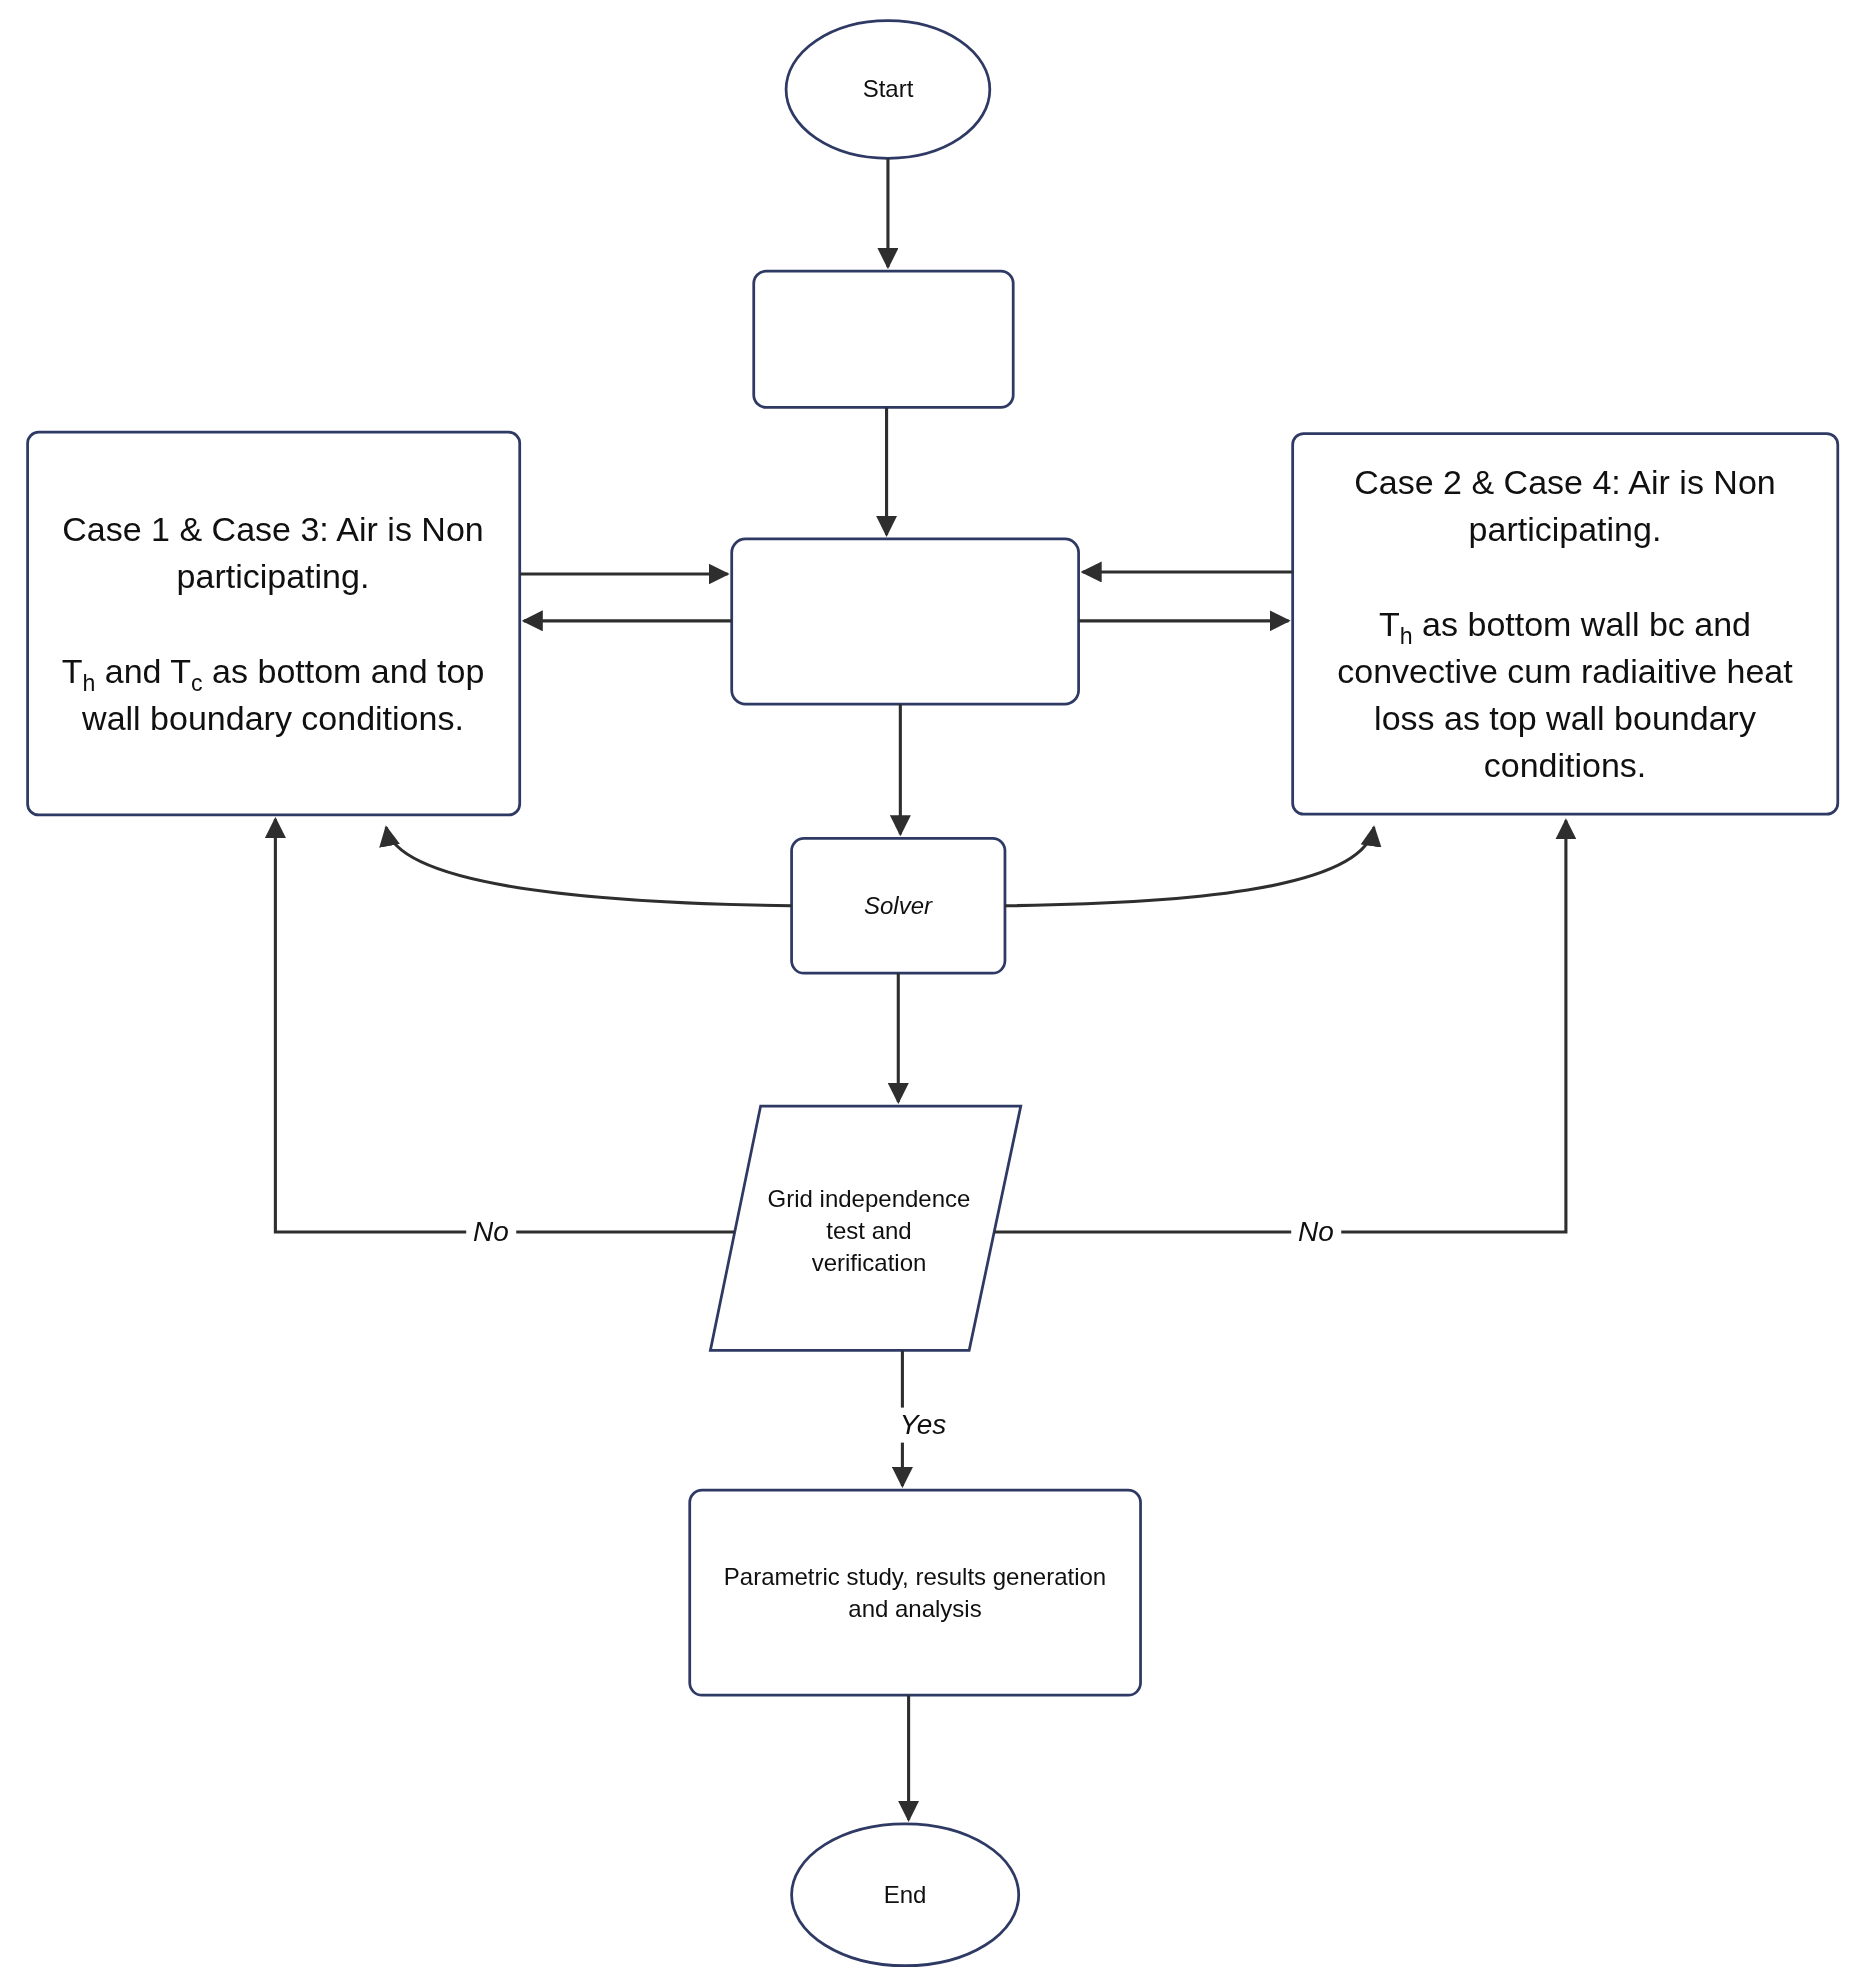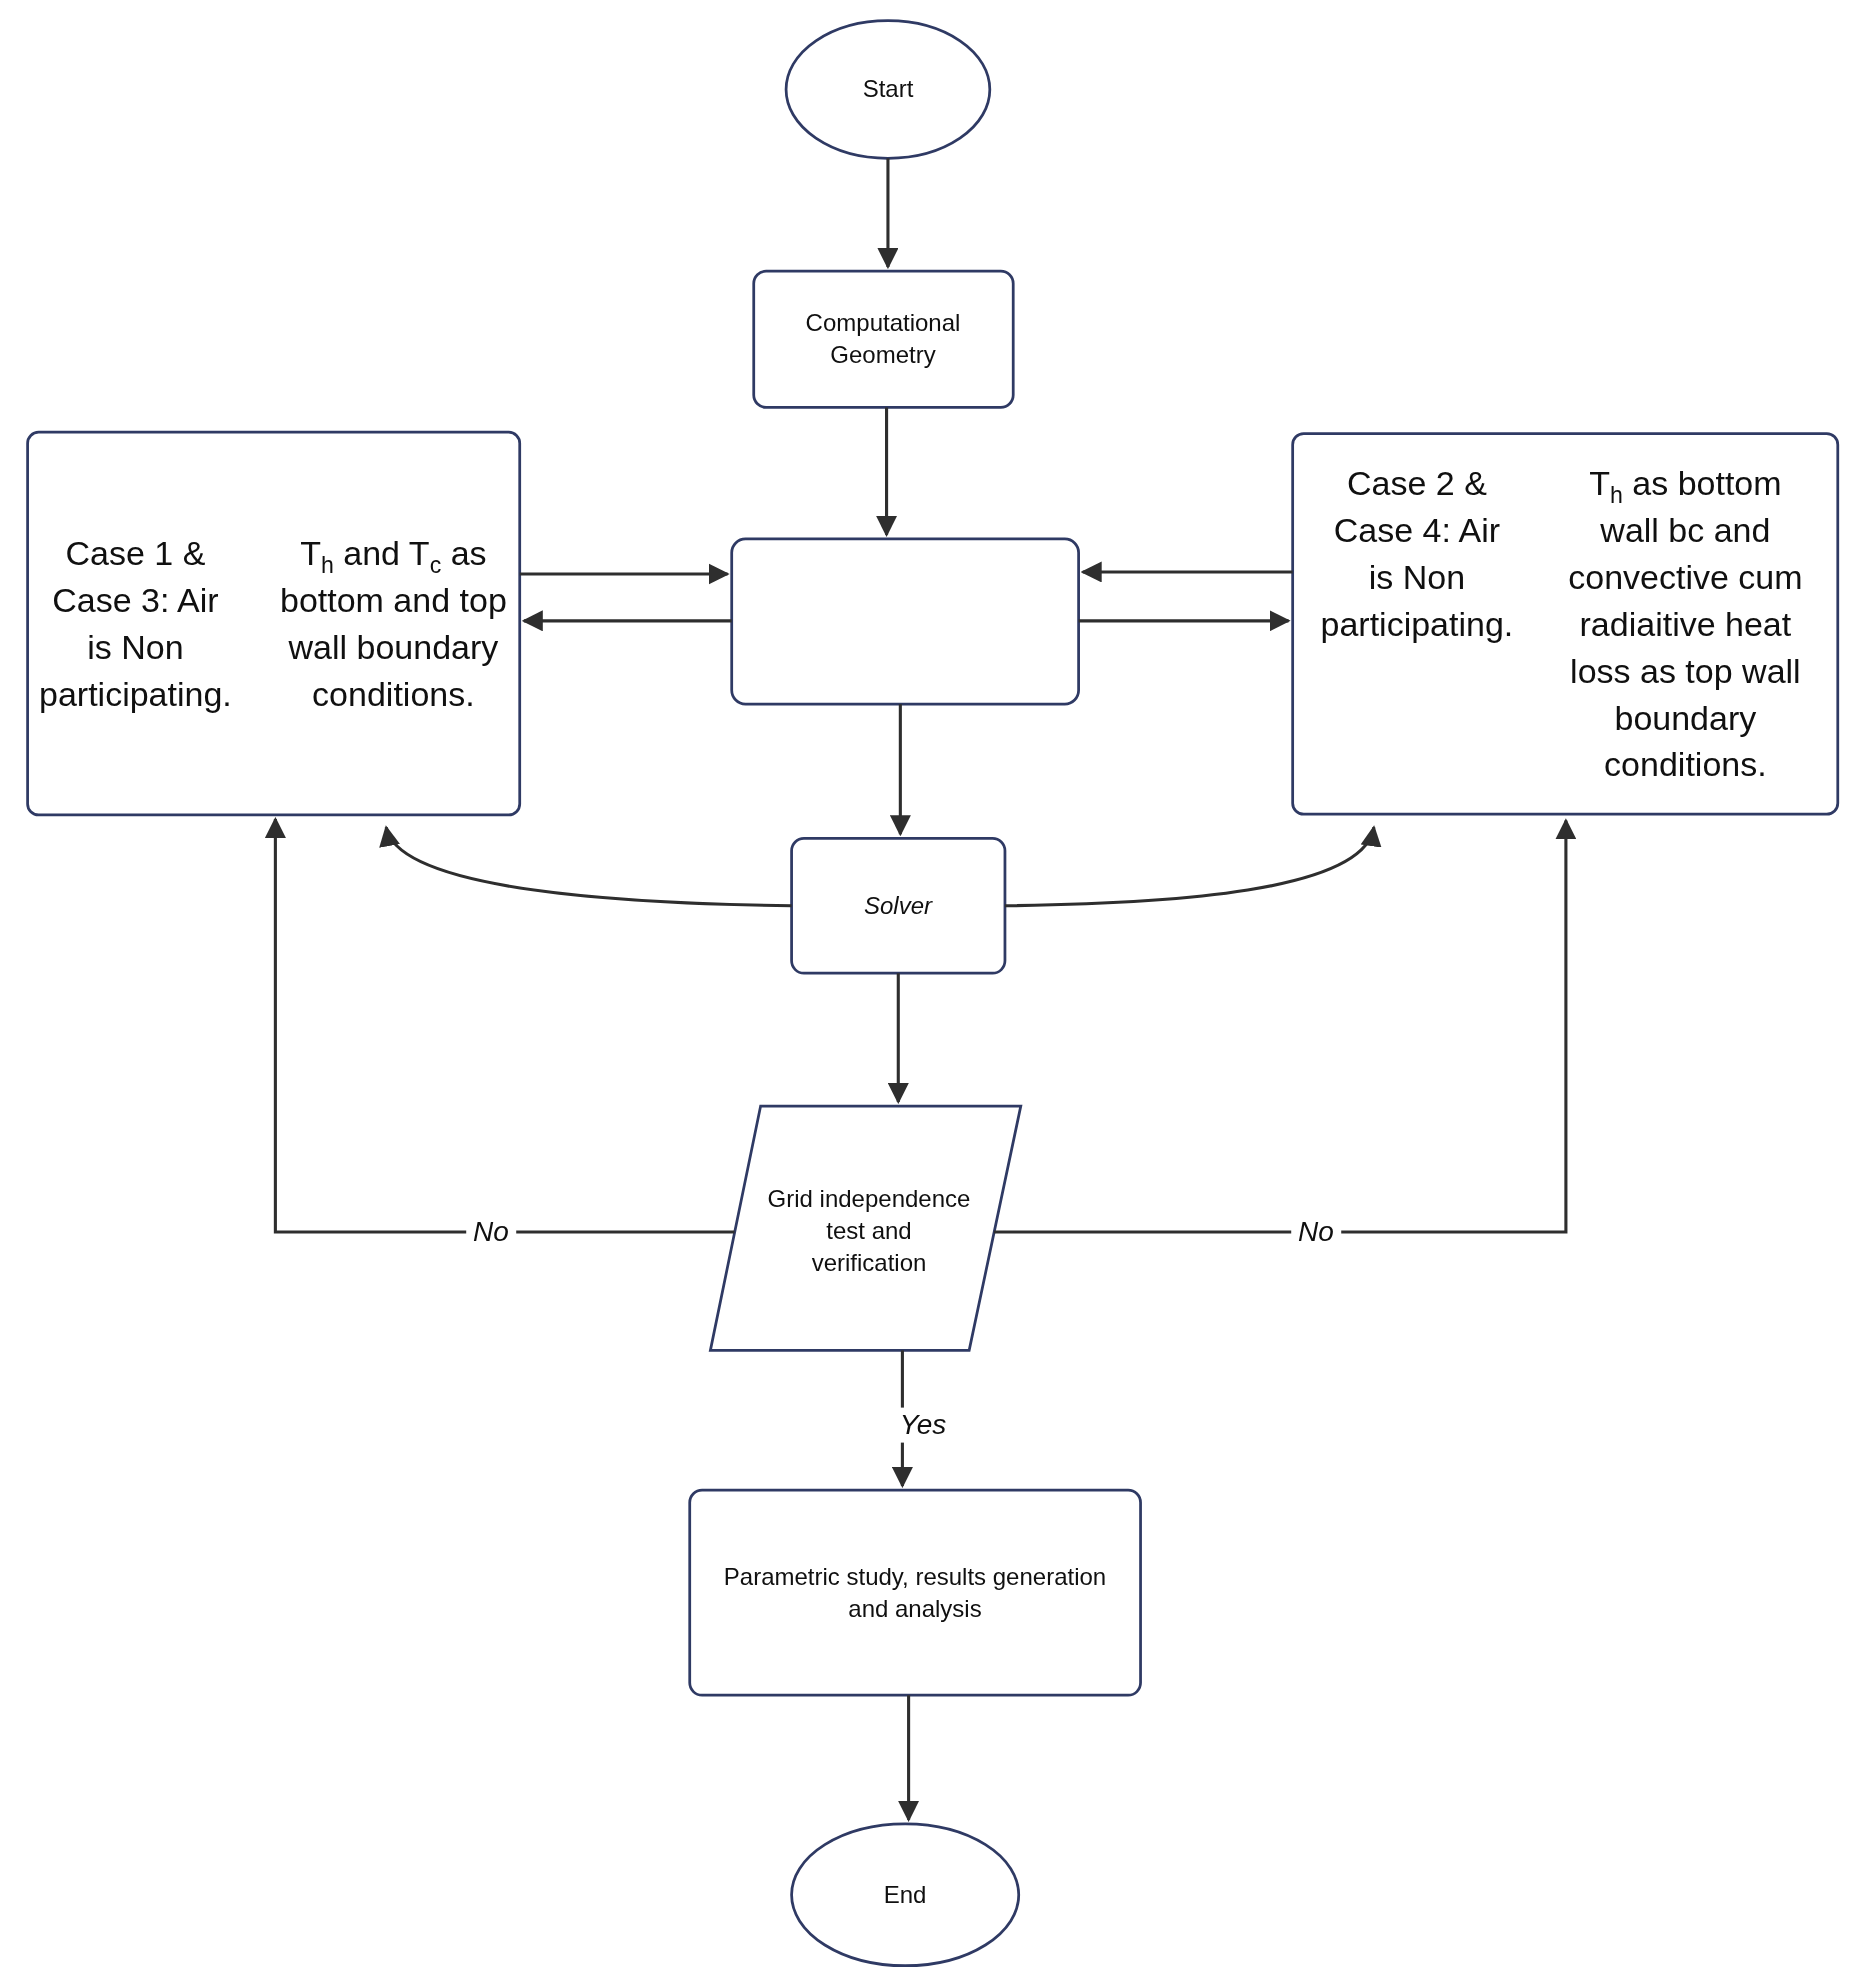--- a/index.html
+++ b/index.html
@@ -26,21 +26,21 @@
     position:absolute;
     transform:translate(-50%,-50%);
     text-align:center;
     font-size:24px;
     line-height:1.34;
     color:var(--text);
     white-space:normal;
   }
   .label.big{font-size:34px;line-height:1.38;}
   .case-text{
-    display:flex;gap:48px;
+    display:flex;flex-direction:column;gap:48px;
   }
   .edge-label{
     position:absolute;
     transform:translate(-50%,-50%);
     font-size:28px;
     background:var(--background);
     padding:1.4px 6.9px;
     text-align:right;
     font-style:italic;
   }
@@ -84,21 +84,20 @@
 
     <polyline class="edge" points="1067,1790 400,1790 400,1190" marker-end="url(#arrow)"></polyline>
     <polyline class="edge" points="1444,1790 2275,1790 2275,1192" marker-end="url(#arrow)"></polyline>
 
     <line class="edge" x1="1311" y1="1962" x2="1311" y2="2159" marker-end="url(#arrow)"></line>
     <line class="edge" x1="1320" y1="2463" x2="1320" y2="2644" marker-end="url(#arrow)"></line>
   </svg>
 
   <div class="label" style="left:888px;top:89px;">Start</div>
 
-  <div class="label" style="left:883px;top:339px;width:262px;">Computational Geometry</div>
 
   <div class="label big case-text" style="left:273px;top:624px;width:468px;">
     <div>Case 1 &amp; Case 3: Air is Non participating.</div>
     <div><span>T</span><sub>h</sub><span> and T</span><sub>c</sub><span> as bottom and top wall boundary conditions.</span></div>
   </div>
 
   <div class="label big case-text" style="left:1565px;top:624px;width:489px;">
     <div>Case 2 &amp; Case 4: Air is Non participating.</div>
     <div><span>T</span><sub>h</sub><span> as bottom wall bc and convective cum radiaitive heat loss as top wall boundary conditions.</span></div>
   </div>

